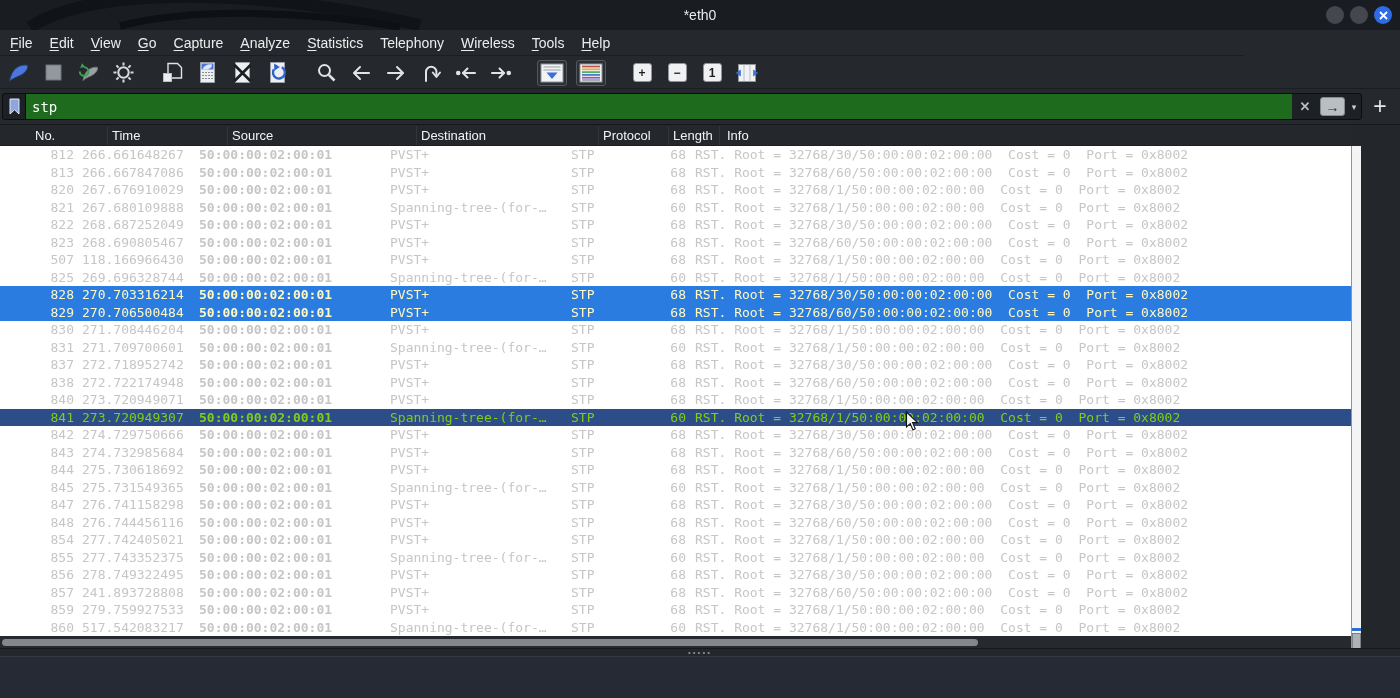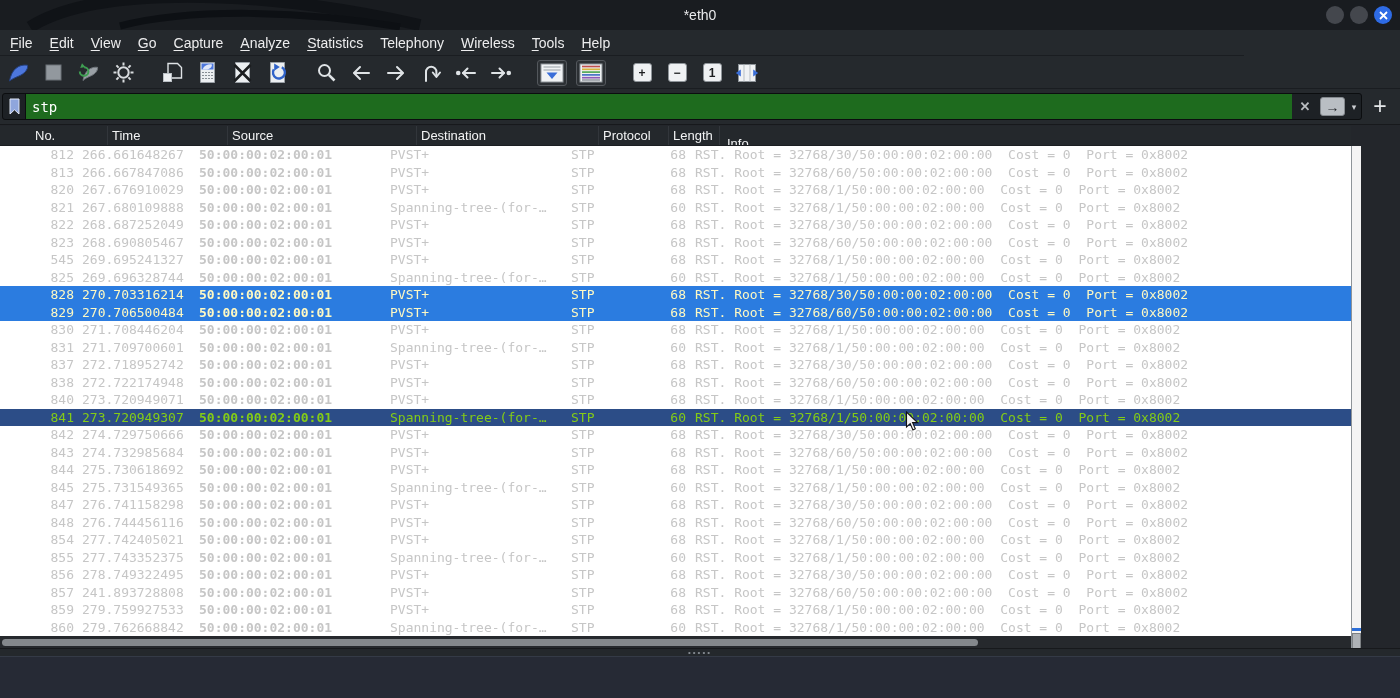--- a/index.html
+++ b/index.html
@@ -50,21 +50,21 @@
   .faddbtn{position:absolute;left:1368px;top:3px;width:24px;height:27px;color:#e6e8ea;
            font-size:23px;font-weight:300;display:flex;align-items:center;justify-content:center;}
   
   .packetarea{position:absolute;left:0;top:124px;width:1400px;height:524px;background:#23262b;
               border-top:1px solid #17191c;box-sizing:border-box;}
   .plheader{position:absolute;left:0;top:1px;width:1351px;height:20px;background:#24282c;
             display:flex;border-bottom:1px solid #1b1e22;box-sizing:border-box;}
   .hcell{color:#f2f3f4;font-size:13px;line-height:19px;border-right:1px solid #32363b;
          box-sizing:border-box;padding-left:4px;overflow:hidden;white-space:nowrap;}
   .hcell.col-no{padding-left:3px;margin-left:32px;}
-  .hcell.col-info{padding-left:7px;border-right:none;margin-top:8px;}
+  .hcell.col-info{padding-left:7px;border-right:none;}
   .plrows{position:absolute;left:0;top:21px;width:1351px;height:502px;background:#ffffff;
           overflow:hidden;}
   .prow{display:flex;height:17.5px;line-height:17.5px;color:#c6c6c6;
         font-family:"DejaVu Sans Mono",monospace;font-size:13px;white-space:pre;}
   .prow.selected{background:#2b7ce0;color:#fef9c3;}
   .prow.current{background:#2c4d87;color:#84cc16;}
   .cell{overflow:hidden;box-sizing:border-box;}
   .col-no{width:76px;}
   .col-time{width:120px;}
   .col-source{width:189px;}
@@ -363,42 +363,42 @@
       <div class="hcell col-length">Length</div>
       <div class="hcell col-info">Info</div>
     </div>
   <div class="plrows">
       <div class="prow"><div class="cell col-no">812</div><div class="cell col-time">266.661648267</div><div class="cell col-source">50:00:00:02:00:01</div><div class="cell col-destination">PVST+</div><div class="cell col-protocol">STP</div><div class="cell col-length">68</div><div class="cell col-info">RST. Root = 32768/30/50:00:00:02:00:00  Cost = 0  Port = 0x8002</div></div>
       <div class="prow"><div class="cell col-no">813</div><div class="cell col-time">266.667847086</div><div class="cell col-source">50:00:00:02:00:01</div><div class="cell col-destination">PVST+</div><div class="cell col-protocol">STP</div><div class="cell col-length">68</div><div class="cell col-info">RST. Root = 32768/60/50:00:00:02:00:00  Cost = 0  Port = 0x8002</div></div>
       <div class="prow"><div class="cell col-no">820</div><div class="cell col-time">267.676910029</div><div class="cell col-source">50:00:00:02:00:01</div><div class="cell col-destination">PVST+</div><div class="cell col-protocol">STP</div><div class="cell col-length">68</div><div class="cell col-info">RST. Root = 32768/1/50:00:00:02:00:00  Cost = 0  Port = 0x8002</div></div>
       <div class="prow"><div class="cell col-no">821</div><div class="cell col-time">267.680109888</div><div class="cell col-source">50:00:00:02:00:01</div><div class="cell col-destination">Spanning-tree-(for-…</div><div class="cell col-protocol">STP</div><div class="cell col-length">60</div><div class="cell col-info">RST. Root = 32768/1/50:00:00:02:00:00  Cost = 0  Port = 0x8002</div></div>
       <div class="prow"><div class="cell col-no">822</div><div class="cell col-time">268.687252049</div><div class="cell col-source">50:00:00:02:00:01</div><div class="cell col-destination">PVST+</div><div class="cell col-protocol">STP</div><div class="cell col-length">68</div><div class="cell col-info">RST. Root = 32768/30/50:00:00:02:00:00  Cost = 0  Port = 0x8002</div></div>
       <div class="prow"><div class="cell col-no">823</div><div class="cell col-time">268.690805467</div><div class="cell col-source">50:00:00:02:00:01</div><div class="cell col-destination">PVST+</div><div class="cell col-protocol">STP</div><div class="cell col-length">68</div><div class="cell col-info">RST. Root = 32768/60/50:00:00:02:00:00  Cost = 0  Port = 0x8002</div></div>
-      <div class="prow"><div class="cell col-no">545</div><div class="cell col-time">269.695241327</div><div class="cell col-source">50:00:00:02:00:01</div><div class="cell col-destination">PVST+</div><div class="cell col-protocol">STP</div><div class="cell col-length">68</div><div class="cell col-info">RST. Root = 32768/1/50:00:00:02:00:00  Cost = 0  Port = 0x8002</div></div>
+      <div class="prow"><div class="cell col-no">507</div><div class="cell col-time">118.166966430</div><div class="cell col-source">50:00:00:02:00:01</div><div class="cell col-destination">PVST+</div><div class="cell col-protocol">STP</div><div class="cell col-length">68</div><div class="cell col-info">RST. Root = 32768/1/50:00:00:02:00:00  Cost = 0  Port = 0x8002</div></div>
       <div class="prow"><div class="cell col-no">825</div><div class="cell col-time">269.696328744</div><div class="cell col-source">50:00:00:02:00:01</div><div class="cell col-destination">Spanning-tree-(for-…</div><div class="cell col-protocol">STP</div><div class="cell col-length">60</div><div class="cell col-info">RST. Root = 32768/1/50:00:00:02:00:00  Cost = 0  Port = 0x8002</div></div>
       <div class="prow selected"><div class="cell col-no">828</div><div class="cell col-time">270.703316214</div><div class="cell col-source">50:00:00:02:00:01</div><div class="cell col-destination">PVST+</div><div class="cell col-protocol">STP</div><div class="cell col-length">68</div><div class="cell col-info">RST. Root = 32768/30/50:00:00:02:00:00  Cost = 0  Port = 0x8002</div></div>
       <div class="prow selected"><div class="cell col-no">829</div><div class="cell col-time">270.706500484</div><div class="cell col-source">50:00:00:02:00:01</div><div class="cell col-destination">PVST+</div><div class="cell col-protocol">STP</div><div class="cell col-length">68</div><div class="cell col-info">RST. Root = 32768/60/50:00:00:02:00:00  Cost = 0  Port = 0x8002</div></div>
       <div class="prow"><div class="cell col-no">830</div><div class="cell col-time">271.708446204</div><div class="cell col-source">50:00:00:02:00:01</div><div class="cell col-destination">PVST+</div><div class="cell col-protocol">STP</div><div class="cell col-length">68</div><div class="cell col-info">RST. Root = 32768/1/50:00:00:02:00:00  Cost = 0  Port = 0x8002</div></div>
       <div class="prow"><div class="cell col-no">831</div><div class="cell col-time">271.709700601</div><div class="cell col-source">50:00:00:02:00:01</div><div class="cell col-destination">Spanning-tree-(for-…</div><div class="cell col-protocol">STP</div><div class="cell col-length">60</div><div class="cell col-info">RST. Root = 32768/1/50:00:00:02:00:00  Cost = 0  Port = 0x8002</div></div>
       <div class="prow"><div class="cell col-no">837</div><div class="cell col-time">272.718952742</div><div class="cell col-source">50:00:00:02:00:01</div><div class="cell col-destination">PVST+</div><div class="cell col-protocol">STP</div><div class="cell col-length">68</div><div class="cell col-info">RST. Root = 32768/30/50:00:00:02:00:00  Cost = 0  Port = 0x8002</div></div>
       <div class="prow"><div class="cell col-no">838</div><div class="cell col-time">272.722174948</div><div class="cell col-source">50:00:00:02:00:01</div><div class="cell col-destination">PVST+</div><div class="cell col-protocol">STP</div><div class="cell col-length">68</div><div class="cell col-info">RST. Root = 32768/60/50:00:00:02:00:00  Cost = 0  Port = 0x8002</div></div>
       <div class="prow"><div class="cell col-no">840</div><div class="cell col-time">273.720949071</div><div class="cell col-source">50:00:00:02:00:01</div><div class="cell col-destination">PVST+</div><div class="cell col-protocol">STP</div><div class="cell col-length">68</div><div class="cell col-info">RST. Root = 32768/1/50:00:00:02:00:00  Cost = 0  Port = 0x8002</div></div>
       <div class="prow current"><div class="cell col-no">841</div><div class="cell col-time">273.720949307</div><div class="cell col-source">50:00:00:02:00:01</div><div class="cell col-destination">Spanning-tree-(for-…</div><div class="cell col-protocol">STP</div><div class="cell col-length">60</div><div class="cell col-info">RST. Root = 32768/1/50:00:00:02:00:00  Cost = 0  Port = 0x8002</div></div>
       <div class="prow"><div class="cell col-no">842</div><div class="cell col-time">274.729750666</div><div class="cell col-source">50:00:00:02:00:01</div><div class="cell col-destination">PVST+</div><div class="cell col-protocol">STP</div><div class="cell col-length">68</div><div class="cell col-info">RST. Root = 32768/30/50:00:00:02:00:00  Cost = 0  Port = 0x8002</div></div>
       <div class="prow"><div class="cell col-no">843</div><div class="cell col-time">274.732985684</div><div class="cell col-source">50:00:00:02:00:01</div><div class="cell col-destination">PVST+</div><div class="cell col-protocol">STP</div><div class="cell col-length">68</div><div class="cell col-info">RST. Root = 32768/60/50:00:00:02:00:00  Cost = 0  Port = 0x8002</div></div>
       <div class="prow"><div class="cell col-no">844</div><div class="cell col-time">275.730618692</div><div class="cell col-source">50:00:00:02:00:01</div><div class="cell col-destination">PVST+</div><div class="cell col-protocol">STP</div><div class="cell col-length">68</div><div class="cell col-info">RST. Root = 32768/1/50:00:00:02:00:00  Cost = 0  Port = 0x8002</div></div>
       <div class="prow"><div class="cell col-no">845</div><div class="cell col-time">275.731549365</div><div class="cell col-source">50:00:00:02:00:01</div><div class="cell col-destination">Spanning-tree-(for-…</div><div class="cell col-protocol">STP</div><div class="cell col-length">60</div><div class="cell col-info">RST. Root = 32768/1/50:00:00:02:00:00  Cost = 0  Port = 0x8002</div></div>
       <div class="prow"><div class="cell col-no">847</div><div class="cell col-time">276.741158298</div><div class="cell col-source">50:00:00:02:00:01</div><div class="cell col-destination">PVST+</div><div class="cell col-protocol">STP</div><div class="cell col-length">68</div><div class="cell col-info">RST. Root = 32768/30/50:00:00:02:00:00  Cost = 0  Port = 0x8002</div></div>
       <div class="prow"><div class="cell col-no">848</div><div class="cell col-time">276.744456116</div><div class="cell col-source">50:00:00:02:00:01</div><div class="cell col-destination">PVST+</div><div class="cell col-protocol">STP</div><div class="cell col-length">68</div><div class="cell col-info">RST. Root = 32768/60/50:00:00:02:00:00  Cost = 0  Port = 0x8002</div></div>
       <div class="prow"><div class="cell col-no">854</div><div class="cell col-time">277.742405021</div><div class="cell col-source">50:00:00:02:00:01</div><div class="cell col-destination">PVST+</div><div class="cell col-protocol">STP</div><div class="cell col-length">68</div><div class="cell col-info">RST. Root = 32768/1/50:00:00:02:00:00  Cost = 0  Port = 0x8002</div></div>
       <div class="prow"><div class="cell col-no">855</div><div class="cell col-time">277.743352375</div><div class="cell col-source">50:00:00:02:00:01</div><div class="cell col-destination">Spanning-tree-(for-…</div><div class="cell col-protocol">STP</div><div class="cell col-length">60</div><div class="cell col-info">RST. Root = 32768/1/50:00:00:02:00:00  Cost = 0  Port = 0x8002</div></div>
       <div class="prow"><div class="cell col-no">856</div><div class="cell col-time">278.749322495</div><div class="cell col-source">50:00:00:02:00:01</div><div class="cell col-destination">PVST+</div><div class="cell col-protocol">STP</div><div class="cell col-length">68</div><div class="cell col-info">RST. Root = 32768/30/50:00:00:02:00:00  Cost = 0  Port = 0x8002</div></div>
       <div class="prow"><div class="cell col-no">857</div><div class="cell col-time">241.893728808</div><div class="cell col-source">50:00:00:02:00:01</div><div class="cell col-destination">PVST+</div><div class="cell col-protocol">STP</div><div class="cell col-length">68</div><div class="cell col-info">RST. Root = 32768/60/50:00:00:02:00:00  Cost = 0  Port = 0x8002</div></div>
       <div class="prow"><div class="cell col-no">859</div><div class="cell col-time">279.759927533</div><div class="cell col-source">50:00:00:02:00:01</div><div class="cell col-destination">PVST+</div><div class="cell col-protocol">STP</div><div class="cell col-length">68</div><div class="cell col-info">RST. Root = 32768/1/50:00:00:02:00:00  Cost = 0  Port = 0x8002</div></div>
-      <div class="prow"><div class="cell col-no">860</div><div class="cell col-time">279.762668842</div><div class="cell col-source">50:00:00:02:00:01</div><div class="cell col-destination">Spanning-tree-(for-…</div><div class="cell col-protocol">STP</div><div class="cell col-length">60</div><div class="cell col-info">RST. Root = 32768/1/50:00:00:02:00:00  Cost = 0  Port = 0x8002</div></div>
+      <div class="prow"><div class="cell col-no">860</div><div class="cell col-time">517.542083217</div><div class="cell col-source">50:00:00:02:00:01</div><div class="cell col-destination">Spanning-tree-(for-…</div><div class="cell col-protocol">STP</div><div class="cell col-length">60</div><div class="cell col-info">RST. Root = 32768/1/50:00:00:02:00:00  Cost = 0  Port = 0x8002</div></div>
     </div>
   <div class="hscroll">
     <div class="hthumb"></div>
   </div>
   <div class="vscroll">
     <div class="vtick"></div>
     <div class="vthumb"></div>
   </div>
 </div>
 

